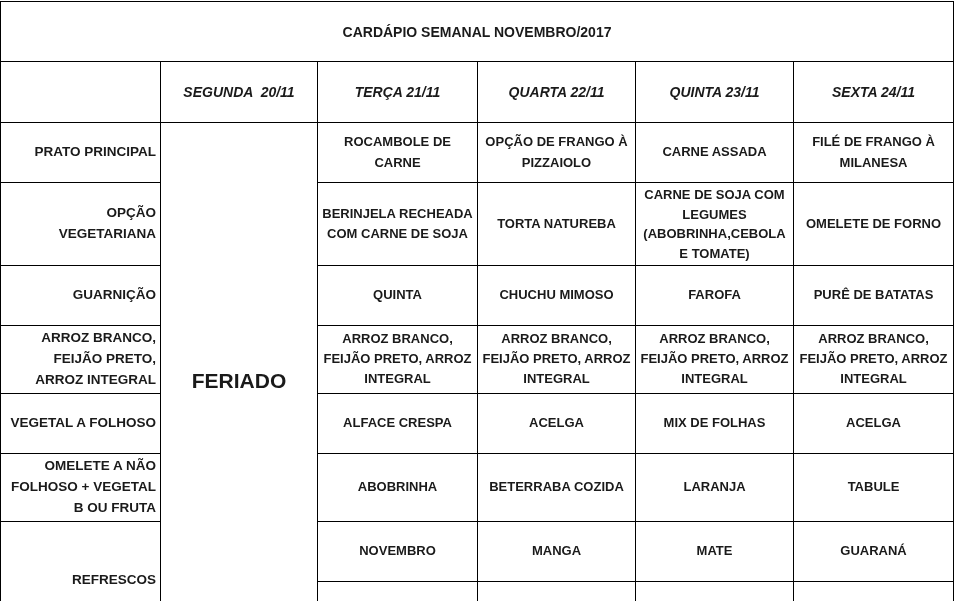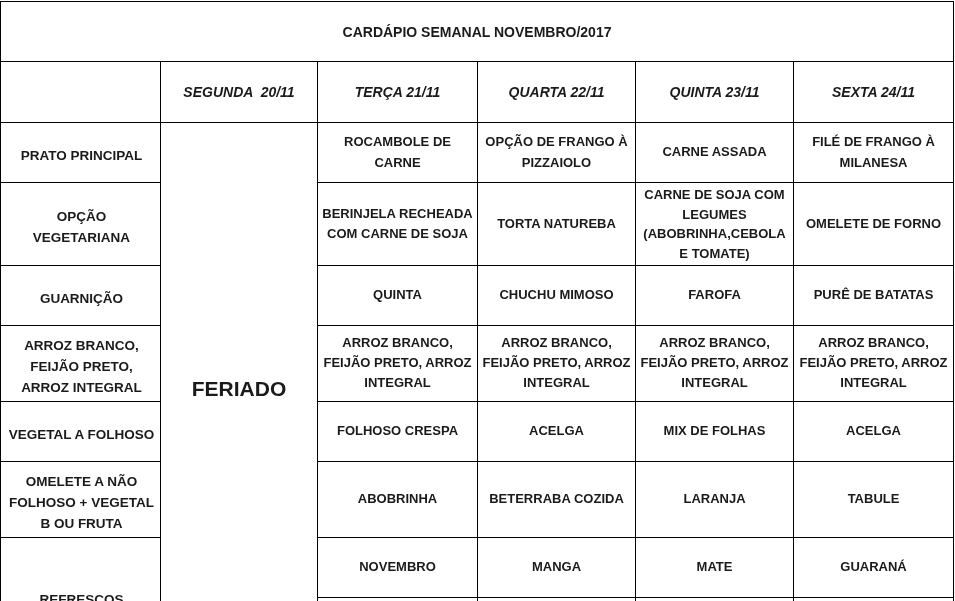--- a/index.html
+++ b/index.html
@@ -34,23 +34,23 @@
     margin-left: 28px;
   }
   tr.day-row th {
     height: 58px;
     text-align: center;
     vertical-align: middle;
     font-size: 14px;
   }
   th.day { white-space: pre; font-style: italic; }
   th.cat {
-    text-align: center;
+    text-align: right;
     vertical-align: middle;
-    padding: 10px 4px 2px 6px;
+    padding: 2px 4px 2px 6px;
     font-size: 13.5px;
     line-height: 1.55;
   }
   tbody tr { height: 60px; }
   tbody td {
     text-align: center;
     vertical-align: middle;
     font-size: 13px;
     line-height: 1.55;
     padding: 2px 3px;
@@ -115,21 +115,21 @@
       </tr>
       <tr>
         <th class="cat">ARROZ BRANCO, FEIJÃO PRETO, ARROZ INTEGRAL</th>
         <td>ARROZ BRANCO, FEIJÃO PRETO, ARROZ INTEGRAL</td>
         <td>ARROZ BRANCO, FEIJÃO PRETO, ARROZ INTEGRAL</td>
         <td>ARROZ BRANCO, FEIJÃO PRETO, ARROZ INTEGRAL</td>
         <td>ARROZ BRANCO, FEIJÃO PRETO, ARROZ INTEGRAL</td>
       </tr>
       <tr>
         <th class="cat">VEGETAL A FOLHOSO</th>
-        <td>FOLHOSO CRESPA</td>
+        <td>ALFACE CRESPA</td>
         <td>ACELGA</td>
         <td>MIX DE FOLHAS</td>
         <td>ACELGA</td>
       </tr>
       <tr>
         <th class="cat">OMELETE A NÃO FOLHOSO + VEGETAL B OU FRUTA</th>
         <td>ABOBRINHA</td>
         <td>BETERRABA COZIDA</td>
         <td>LARANJA</td>
         <td>TABULE</td>

